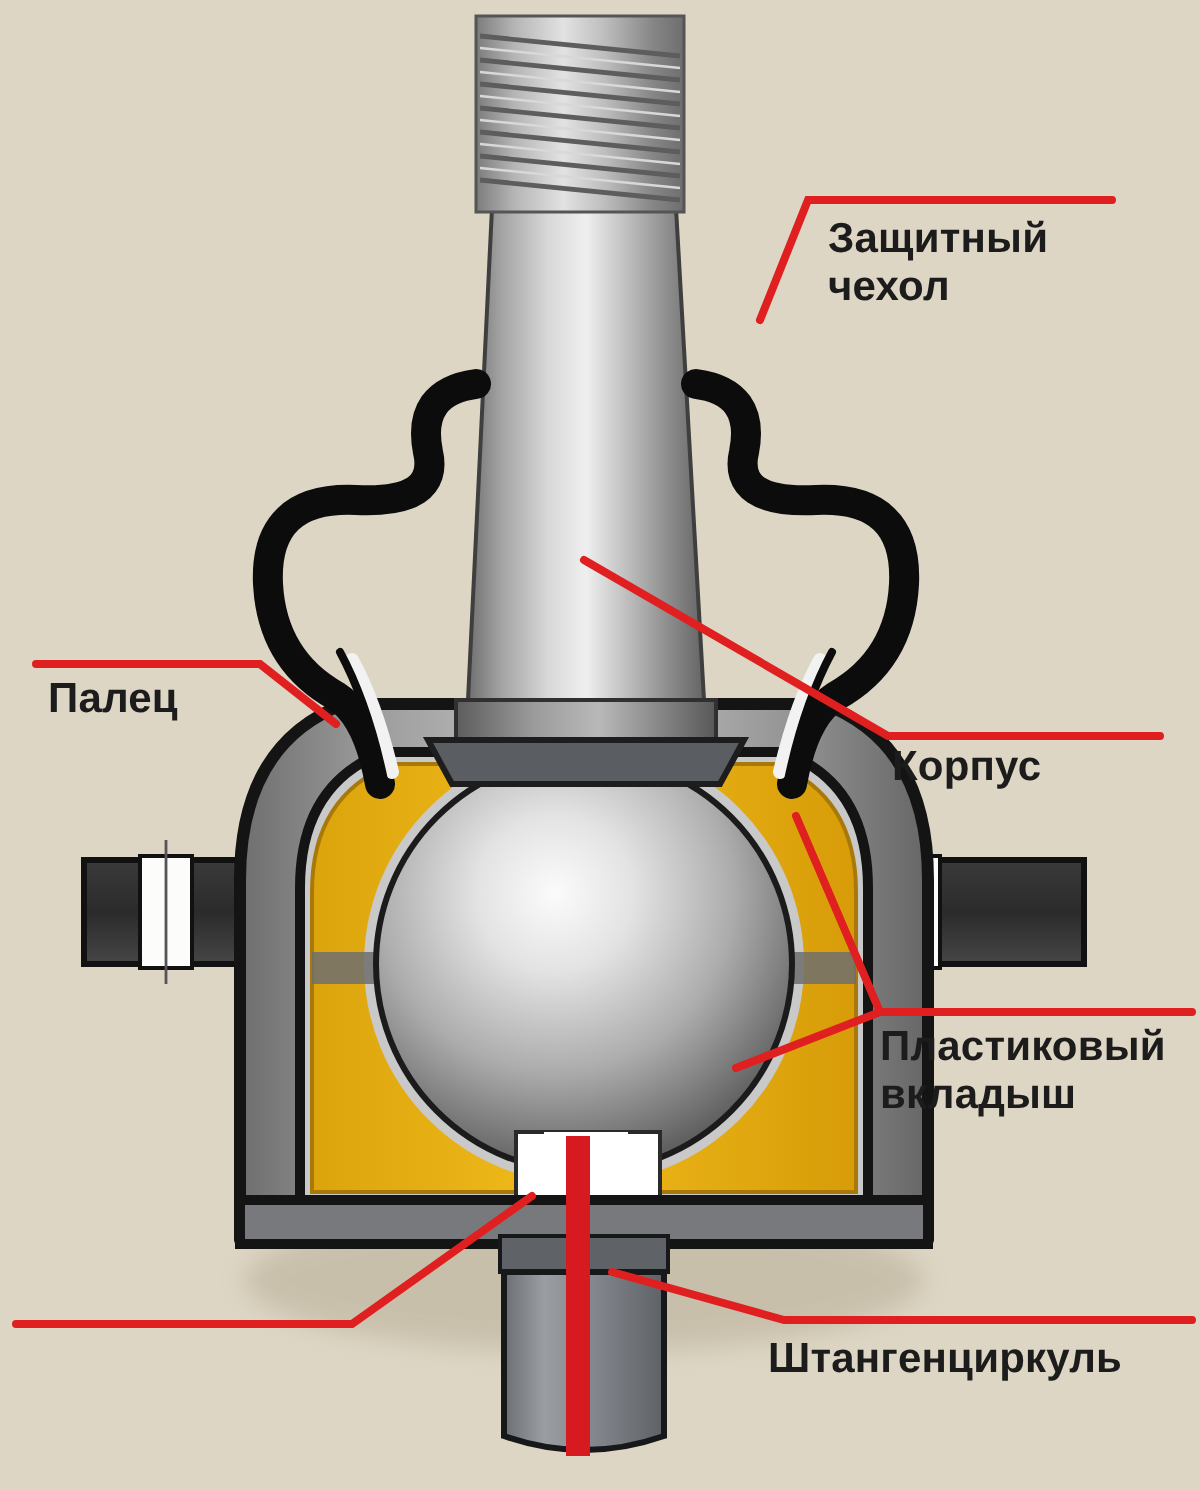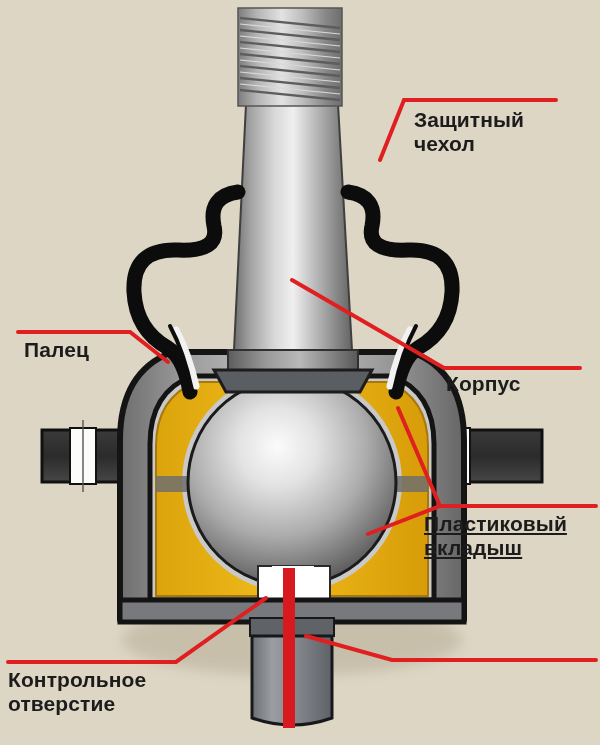--- a/index.html
+++ b/index.html
@@ -33,21 +33,21 @@
     font-weight: bold;
     font-size: 21px;
     line-height: 1.12;
     letter-spacing: 0.1px;
     white-space: pre-line;
     font-family: "Liberation Sans", sans-serif;
   }
   #label-boot   { left: 414px; top: 108px; }
   #label-body   { left: 24px;  top: 338px; }
   #label-pin    { left: 446px; top: 372px; }
-  #label-insert { left: 424px; top: 512px; text-decoration: underline; }
+  #label-insert { left: 440px; top: 512px; }
   #label-hole   { left: 8px;   top: 668px; }
   #label-caliper{ left: 384px; top: 668px; }
 </style>
 </head>
 <body>
 
 <div id="stage">
 
   <svg class="diagram" viewBox="0 0 600 745">
     <defs>
@@ -198,16 +198,15 @@
       <path d="M596,660 L392,660 L306,636"></path>
     </g>
   </svg>
 
   <div class="label" id="label-boot">Защитный
 чехол</div>
   <div class="label" id="label-body">Палец</div>
   <div class="label" id="label-pin">Корпус</div>
   <div class="label" id="label-insert">Пластиковый
 вкладыш</div>
-  <div class="label" id="label-hole">Контрольное
-отверстие</div>
+  <div class="label" id="label-caliper">Штангенциркуль</div>
 
 </div>
 
 </body></html>

